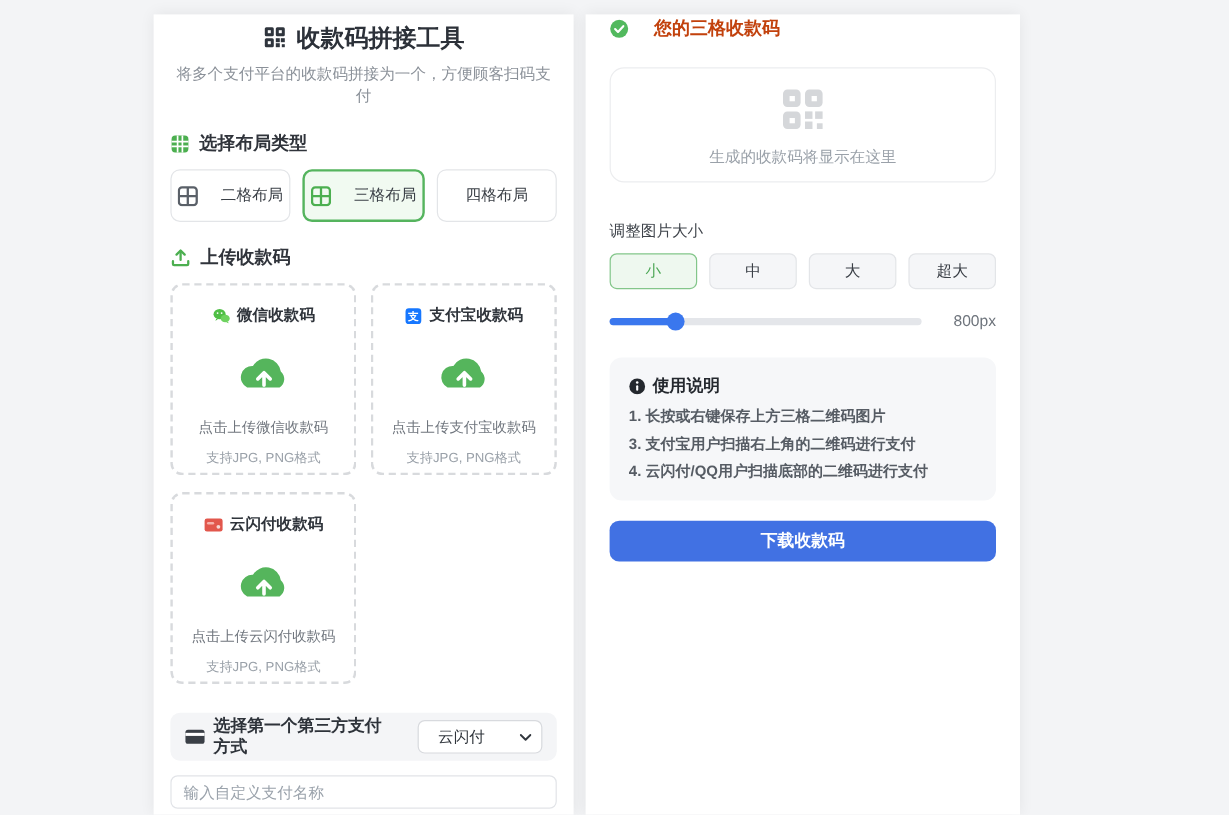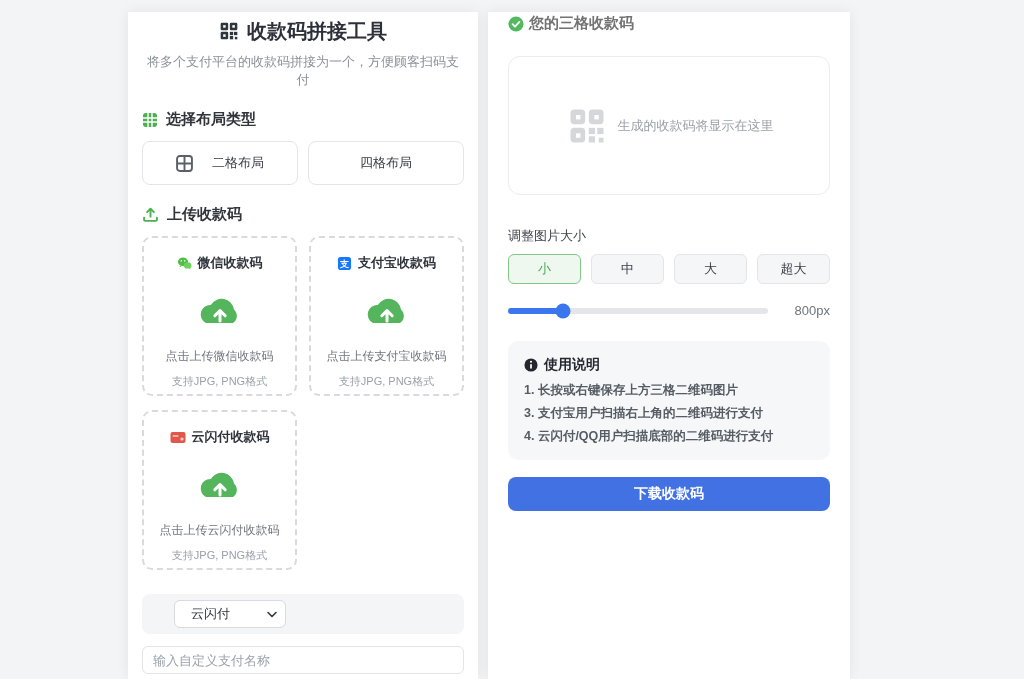--- a/index.html
+++ b/index.html
@@ -42,23 +42,23 @@
   .name-input { margin-top:12px; width:100%; height:28px; border:1px solid #e2e4e8; border-radius:6px;
                 padding:0 10px; font-size:13px; color:#333; outline:none; }
   .name-input::placeholder { color:#9aa2ab; }
 
   .color-row { display:flex; gap:12px; margin-top:8px; }
   .copt { flex:1; height:36px; border:1px solid #e2e4e8; border-radius:8px; background:#fff;
           display:flex; align-items:center; gap:8px; padding:0 11px; font-size:13px; cursor:pointer; }
   .copt.selected { border:2px solid #77c27e; background:#f2faf2; }
 
   
-  .r-head { display:flex; align-items:center; gap:5px; font-size:15px; font-weight:bold; color:#737373; }
-  .preview { margin-top:23px; border:1px solid #ecedef; border-radius:12px; height:139px;
-             display:flex; flex-direction:row; align-items:center; justify-content:center; gap:9px; }
+  .r-head { display:flex; align-items:center; gap:21px; font-size:15px; font-weight:bold; color:#c2410c; }
+  .preview { margin-top:23px; border:1px solid #ecedef; border-radius:12px; height:96px;
+             display:flex; flex-direction:column; align-items:center; justify-content:center; gap:9px; }
   .preview-text { font-size:13px; color:#9aa1a9; }
 
   .size-label { margin-top:32px; font-size:13px; color:#3f444b; }
   .size-btns { display:flex; gap:10px; margin-top:9px; }
   .sbtn { flex:1; height:30px; border:1px solid #e3e5e8; border-radius:6px; background:#f5f6f8;
           font-size:13px; color:#3a3f46; display:flex; align-items:center; justify-content:center; cursor:pointer; }
   .sbtn.selected { background:#eef8ef; border-color:#83c68a; color:#4aa654; }
 
   .slider-row { display:flex; align-items:center; gap:20px; margin-top:19px; }
   .slider { flex:1; height:6px; background:#e4e6ea; border-radius:3px; position:relative; cursor:pointer; }
@@ -114,20 +114,29 @@
 
   <div class="layout-btns">
     <button class="lbtn">
       <span class="icon">
         <svg width="17" height="17" viewBox="0 0 16 16">
           <rect x="1" y="1" width="14" height="14" rx="2.5" fill="none" stroke="#5a6068" stroke-width="1.8"></rect>
           <path d="M8 1v14 M1 8h14" stroke="#5a6068" stroke-width="1.8"></path>
         </svg>
       </span>
       <span>二格布局</span>
+    </button>
+    <button class="lbtn selected">
+      <span class="icon">
+        <svg width="17" height="17" viewBox="0 0 16 16">
+          <rect x="1" y="1" width="14" height="14" rx="2.5" fill="none" stroke="#4caf50" stroke-width="1.8"></rect>
+          <path d="M8 1v14 M1 8h14" stroke="#4caf50" stroke-width="1.8"></path>
+        </svg>
+      </span>
+      <span>三格布局</span>
     </button>
     <button class="lbtn">
       <span>四格布局</span>
     </button>
   </div>
 
   <div class="section-head" style="margin-top:20px;">
     <span class="icon">
       <svg width="17" height="17" viewBox="0 0 16 16" fill="none" stroke="#4caf50" stroke-width="1.8" stroke-linecap="round" stroke-linejoin="round">
         <path d="M8 10V3"></path>
@@ -200,20 +209,29 @@
           <path d="M38 15.5A12.5 12.5 0 0 0 14.8 11 9.5 9.5 0 0 0 10 29h27a8.5 8.5 0 0 0 1-13.5z" fill="#55b55c"></path>
           <path d="M24 27V17.5 M18.8 21.8 24 16.6l5.2 5.2" stroke="#fff" stroke-width="3" fill="none" stroke-linecap="round" stroke-linejoin="round"></path>
         </svg>
       </span>
       <div class="ucard-hint">点击上传云闪付收款码</div>
       <div class="ucard-fmt">支持JPG, PNG格式</div>
     </div>
   </div>
 
   <div class="pay-bar">
+    <div class="pay-label">
+      <span class="icon">
+        <svg width="17" height="14" viewBox="0 0 16 13">
+          <rect x="0.5" y="1" width="15" height="11" rx="2" fill="#3a3f46"></rect>
+          <rect x="0.5" y="3.4" width="15" height="2.4" fill="#fff"></rect>
+        </svg>
+      </span>
+      <span>选择第一个第三方支付方式</span>
+    </div>
     <div class="select-box">
       <span>云闪付</span>
       <span class="icon">
         <svg width="10" height="7" viewBox="0 0 10 7" fill="none" stroke="#33383f" stroke-width="1.6" stroke-linecap="round" stroke-linejoin="round">
           <path d="M1 1.5 5 5.5 9 1.5"></path>
         </svg>
       </span>
     </div>
   </div>
 

